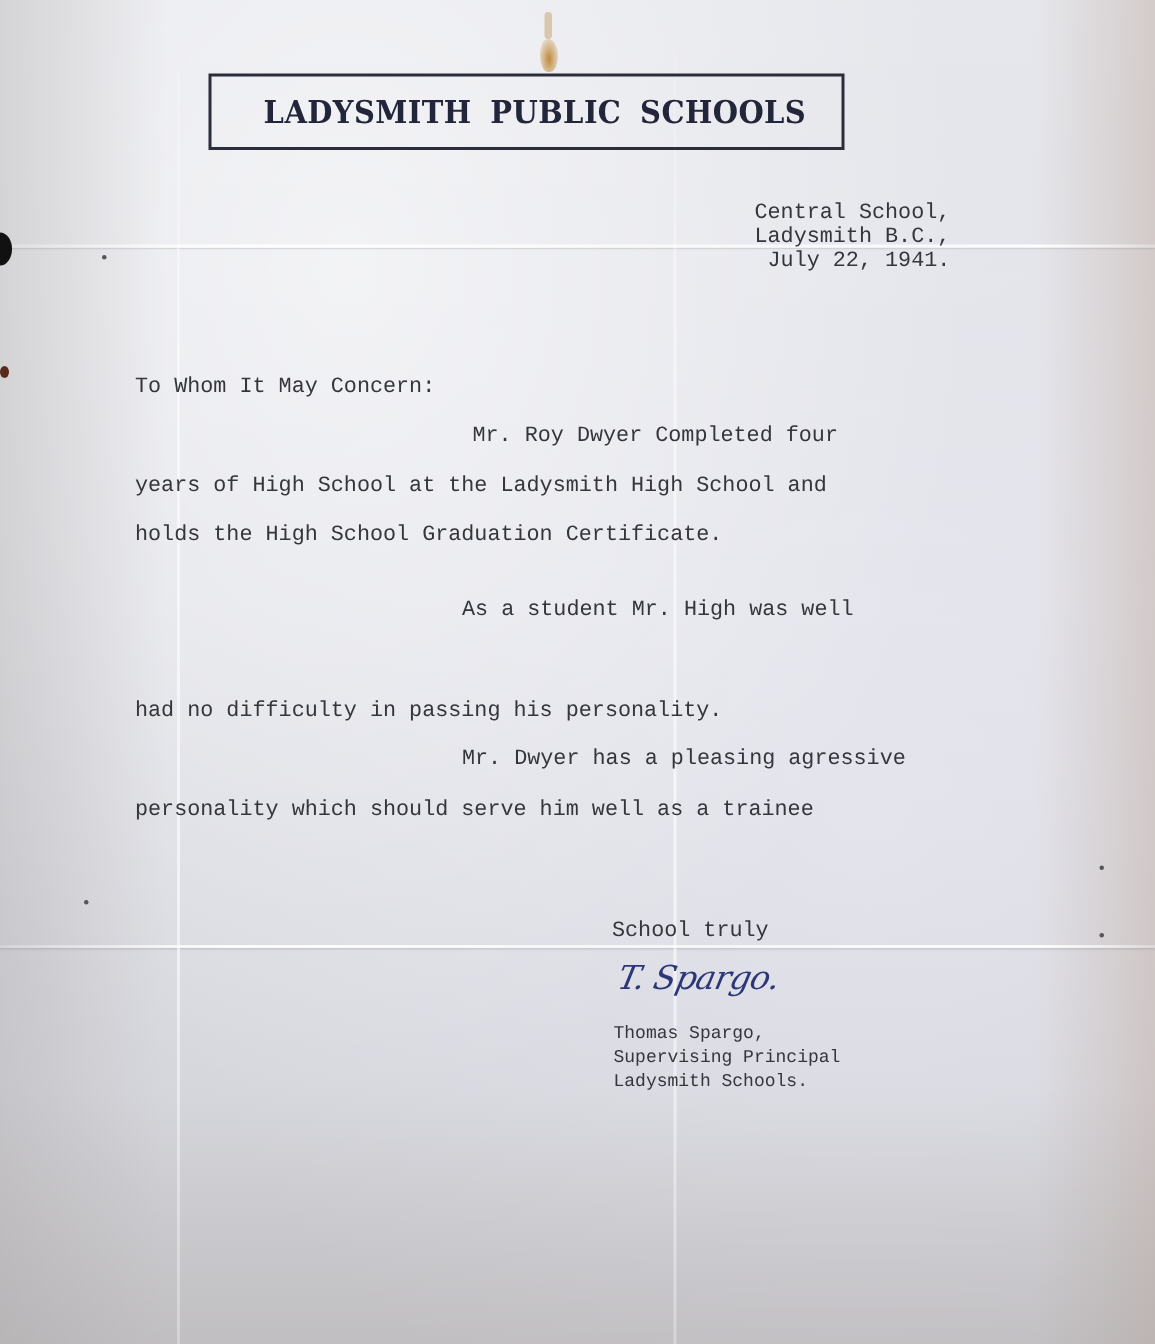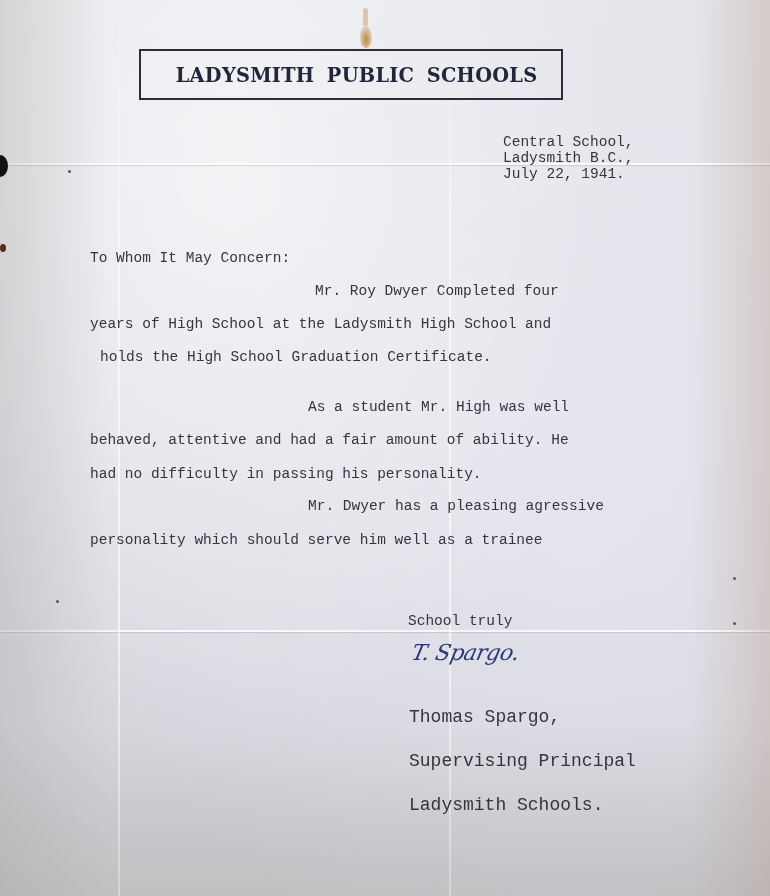--- a/index.html
+++ b/index.html
@@ -87,39 +87,38 @@
     }
     .typed {
       font-family: "Liberation Mono", monospace;
       font-size: 14.5px;
       color: #35353c;
       white-space: pre;
       position: absolute;
       line-height: 1;
     }
     .address-block {
-      position: absolute; left: 503px; top: 134px;
+      position: absolute; left: 503px; top: 134px; text-align: right;
     }
     .address-line {
       font-family: "Liberation Mono", monospace;
       font-size: 14.5px;
       color: #35353c;
       line-height: 16px;
       white-space: pre;
     }
     .sig-block {
       position: absolute; left: 409px; top: 681px;
     }
     .sig-line {
       font-family: "Liberation Mono", monospace;
-      font-size: 18px;
+      font-size: 12px;
       color: #35353c;
       line-height: 16px;
       white-space: pre;
-      margin-top: 28px;
     }
     .signature {
       position: absolute; left: 412px; top: 640px;
       font-family: "DejaVu Serif", serif;
       font-style: italic;
       font-size: 22px;
       color: #2d3778;
       transform: skewX(-12deg);
       letter-spacing: -0.5px;
       white-space: nowrap;
@@ -158,24 +157,23 @@
   <div class="address-block">
     <div class="address-line">Central School,</div>
     <div class="address-line">Ladysmith B.C.,</div>
     <div class="address-line">July 22, 1941.</div>
   </div>
 
   <div class="typed" style="left:315px; top:284px;">Mr. Roy Dwyer Completed four</div>
 
   <div class="typed" style="left:90px; top:251px;">To Whom It May Concern:</div>
   <div class="typed" style="left:90px; top:317px;">years of High School at the Ladysmith High School and</div>
-  <div class="typed" style="left:90px; top:350px;margin-left:10px;">holds the High School Graduation Certificate.</div>
+  <div class="typed" style="left:90px; top:350px;">holds the High School Graduation Certificate.</div>
 
   <div class="typed" style="left:308px; top:400px;">As a student Mr. High was well</div>
-  <div class="typed" style="left:90px; top:433px;">behaved, attentive and had a fair amount of ability. He</div>
   <div class="typed" style="left:90px; top:467px;">had no difficulty in passing his personality.</div>
 
   <div class="typed" style="left:308px; top:499px;">Mr. Dwyer has a pleasing agressive</div>
   <div class="typed" style="left:90px; top:533px;">personality which should serve him well as a trainee</div>
 
   <div class="typed" style="left:408px; top:614px;">School truly</div>
 
   <div class="signature">T. Spargo.</div>
 
   <div class="sig-block">

